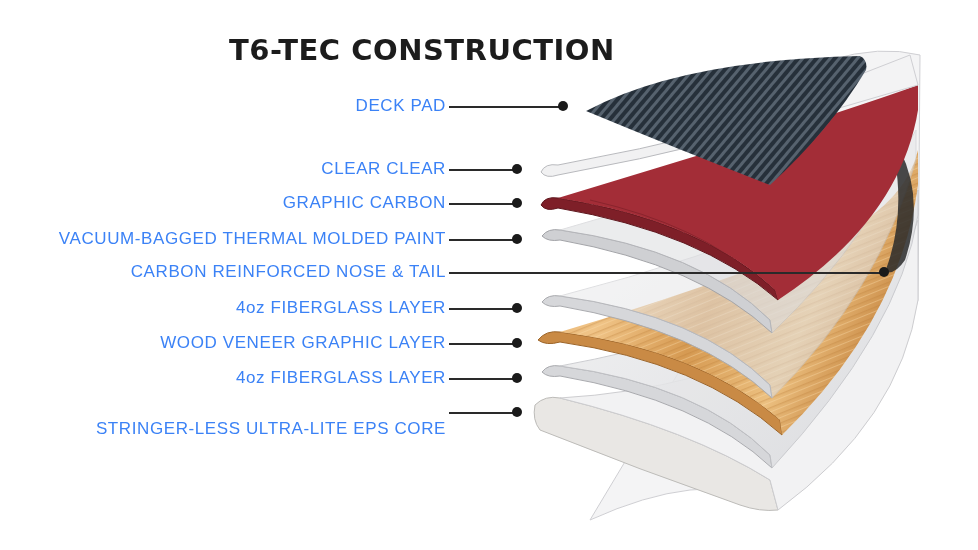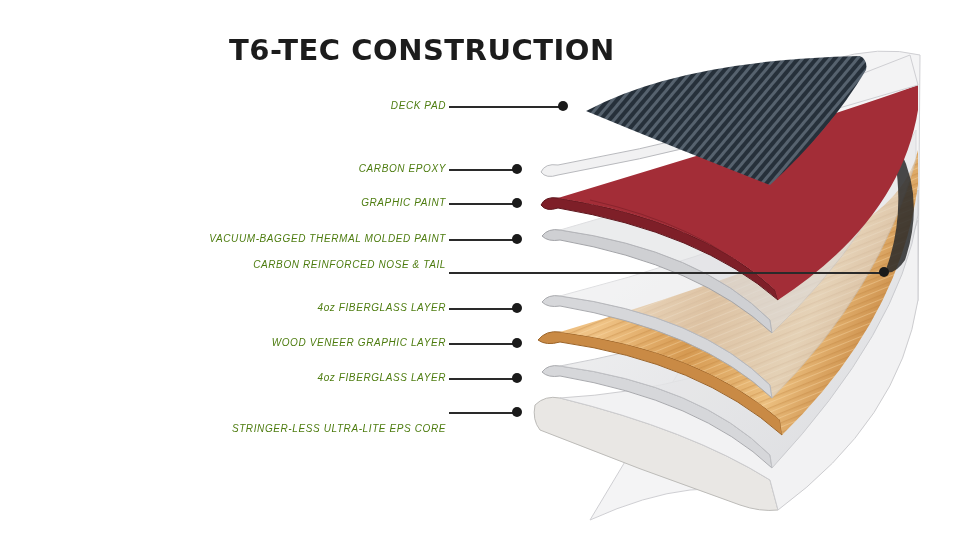--- a/index.html
+++ b/index.html
@@ -1,18 +1,18 @@
 <!DOCTYPE html>
 <html><head>
 <meta charset="utf-8">
 <style>
   html, body { margin:0; padding:0; background:#ffffff; }
   body { width:978px; height:550px; position:relative; overflow:hidden; font-family:"Liberation Sans", sans-serif; }
   .title { position:absolute; left:229px; top:33px; font-size:29px; font-weight:bold; color:#1c1c1c; letter-spacing:0.5px; white-space:nowrap; font-family:"DejaVu Sans", sans-serif; }
-  .label { position:absolute; right:calc(978px - 446px); font-size:10px; color:#4d7c0f; letter-spacing:0.6px; white-space:nowrap; line-height:18px;font-style:italic; }
+  .label { position:absolute; right:calc(978px - 446px); font-size:17px; color:#3b82f6; letter-spacing:0.6px; white-space:nowrap; line-height:18px; }
   .leader { position:absolute; height:1.5px; background:#2a2a2a; }
   .dot { position:absolute; width:10px; height:10px; border-radius:50%; background:#1a1a1a; }
   svg.art { position:absolute; left:0; top:0; }
 </style>
 </head>
 <body>
 
 <svg class="art" width="978" height="550" viewBox="0 0 978 550">
   <defs>
     <pattern id="stripes" patternUnits="userSpaceOnUse" width="7" height="7" patternTransform="rotate(40)">
@@ -67,33 +67,33 @@
   <path d="M586 111 Q 680 60 860 56 Q 868 60 866 70 Q 830 130 770 185 Q 680 150 586 111 Z" fill="url(#stripes)"></path>
 </svg>
 
 <div class="title">T6-TEC CONSTRUCTION</div>
 
 <div>
   <div class="label" style="top:97px">DECK PAD</div>
   <div class="leader" style="left:449px; width:114px; top:106px"></div>
   <div class="dot" style="left:558px; top:101px"></div>
 
-  <div class="label" style="top:160px">CARBON EPOXY</div>
+  <div class="label" style="top:160px">CLEAR CLEAR</div>
   <div class="leader" style="left:449px; width:68px; top:169px"></div>
   <div class="dot" style="left:512px; top:164px"></div>
 
-  <div class="label" style="top:194px">GRAPHIC PAINT</div>
+  <div class="label" style="top:194px">GRAPHIC CARBON</div>
   <div class="leader" style="left:449px; width:68px; top:203px"></div>
   <div class="dot" style="left:512px; top:198px"></div>
 
   <div class="label" style="top:230px">VACUUM-BAGGED THERMAL MOLDED PAINT</div>
   <div class="leader" style="left:449px; width:68px; top:239px"></div>
   <div class="dot" style="left:512px; top:234px"></div>
 
-  <div class="label" style="top:256px">CARBON REINFORCED NOSE &amp; TAIL</div>
+  <div class="label" style="top:263px">CARBON REINFORCED NOSE &amp; TAIL</div>
   <div class="leader" style="left:449px; width:435px; top:272px"></div>
   <div class="dot" style="left:879px; top:267px"></div>
 
   <div class="label" style="top:299px">4oz FIBERGLASS LAYER</div>
   <div class="leader" style="left:449px; width:68px; top:308px"></div>
   <div class="dot" style="left:512px; top:303px"></div>
 
   <div class="label" style="top:334px">WOOD VENEER GRAPHIC LAYER</div>
   <div class="leader" style="left:449px; width:68px; top:343px"></div>
   <div class="dot" style="left:512px; top:338px"></div>

